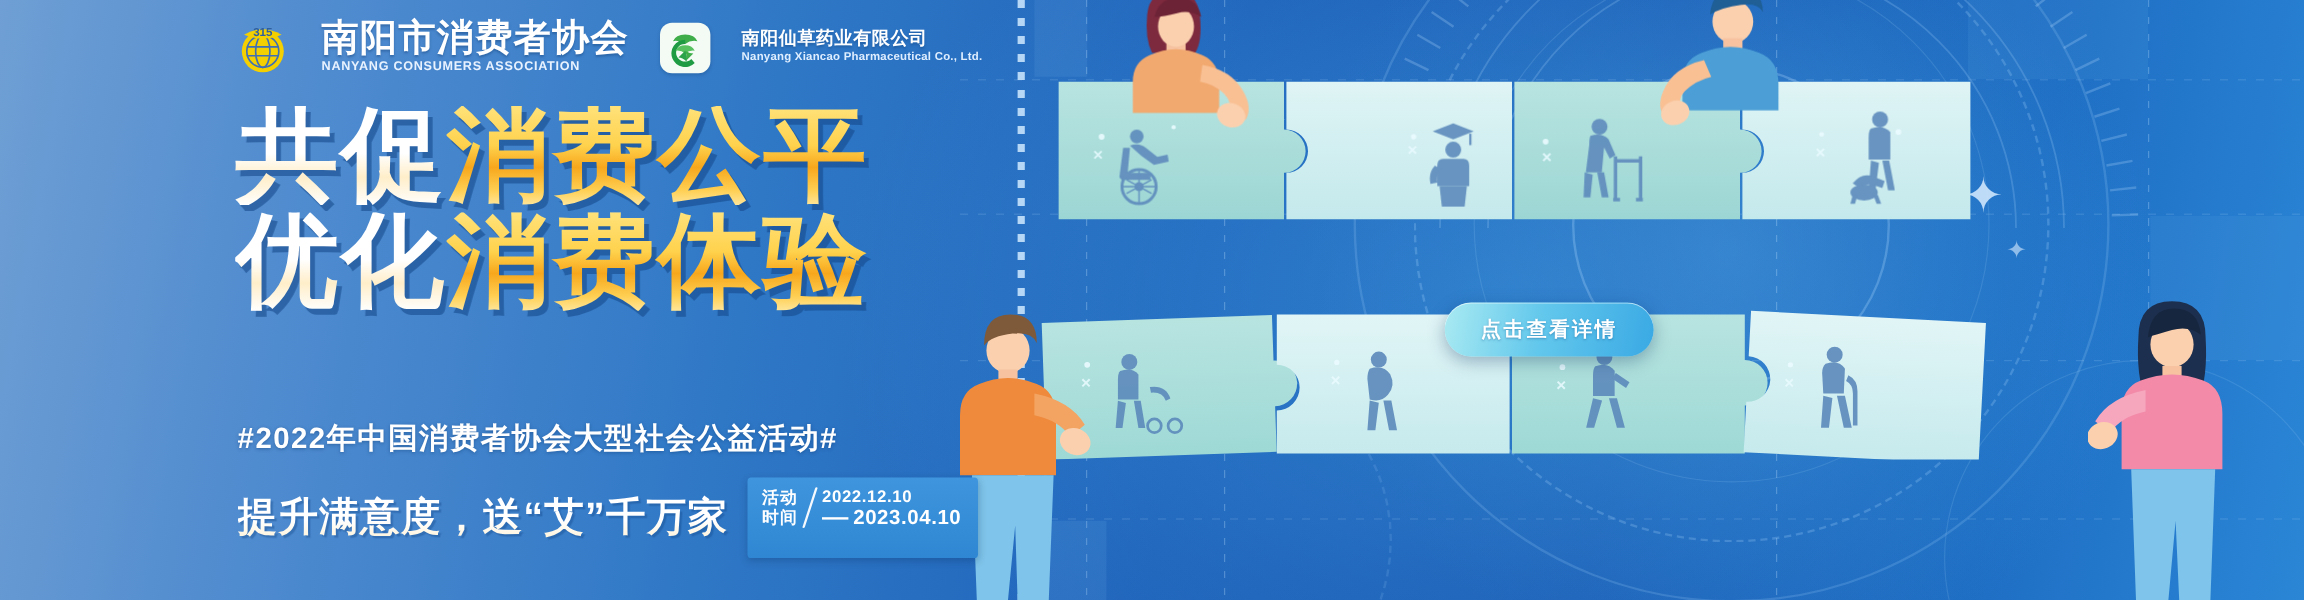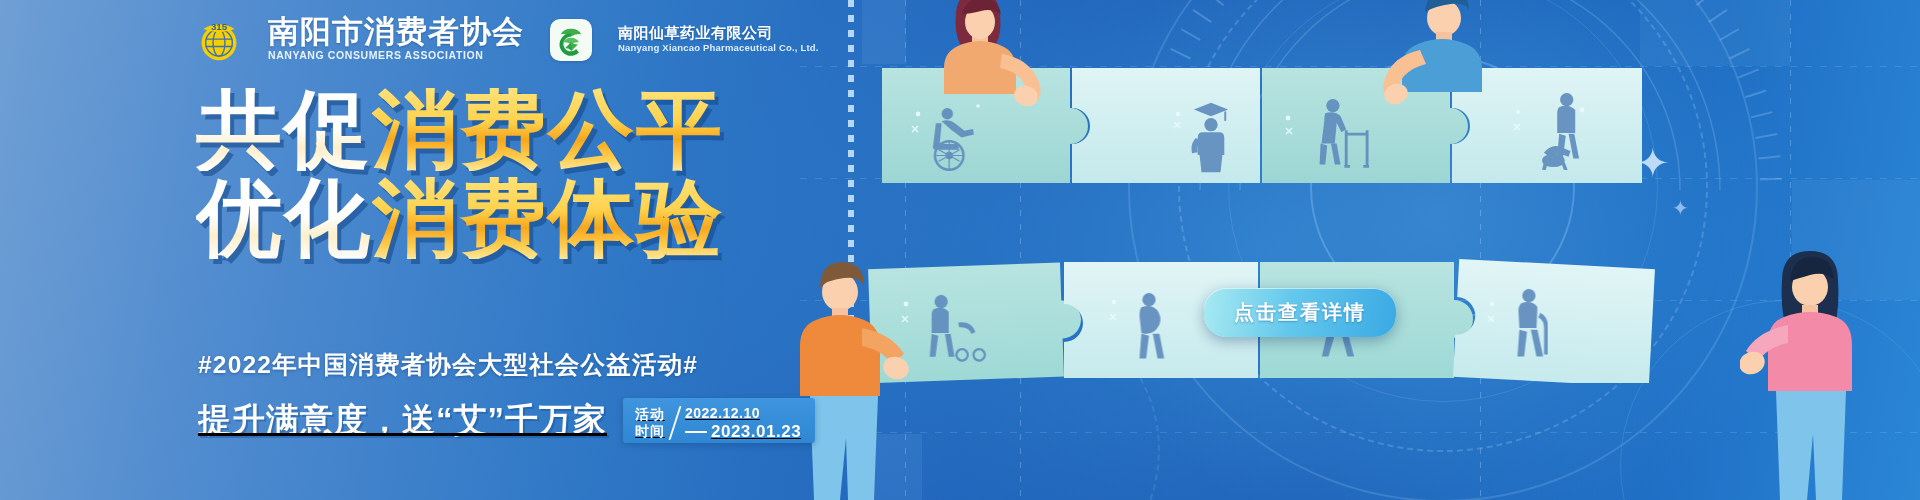--- a/index.html
+++ b/index.html
@@ -88,49 +88,48 @@
 
   
   .hashtag {
     position:absolute; left:198px; top:348px;
     color:#ffffff; font-size:24.5px; font-weight:bold; letter-spacing:1.2px;
     text-shadow:0 1px 3px rgba(12,55,110,.45);
     white-space:nowrap;
   }
 
   
-  .bottom-row { position:absolute; left:198px; top:398px; display:flex; align-items:center; gap:16px;text-decoration:underline; }
+  .bottom-row { position:absolute; left:198px; top:398px; display:flex; align-items:center; gap:16px; }
   .slogan {
     font-size:33px; font-weight:bold; letter-spacing:1px; white-space:nowrap;
     background:linear-gradient(180deg,#ffffff 0%,#ffffff 55%,#fff0cf 100%);
     -webkit-background-clip:text; background-clip:text; -webkit-text-fill-color:transparent;
     filter:drop-shadow(2px 2px 0 rgba(18,70,135,.35));
   }
   .date-badge {
     display:flex; align-items:center; gap:9px;
     background:linear-gradient(180deg,#3f96de 0%,#2f86d2 100%);
-    padding:7px 14px 1px 12px; border-radius:3px;
+    padding:7px 14px 23px 12px; border-radius:3px;
     box-shadow:0 2px 6px rgba(10,45,95,.28);
   }
   .db-label { color:#ffffff; font-size:14px; font-weight:bold; line-height:1.22; letter-spacing:1px; }
   .db-slash { width:2px; height:34px; background:#ffffff; transform:skewX(-18deg); opacity:.95; border-radius:2px; }
   .db-dates { display:flex; flex-direction:column; gap:1px; }
   .db-d1 { color:#ffffff; font-size:14px; font-weight:bold; letter-spacing:.5px; line-height:1.15; }
   .db-d2 { color:#ffffff; font-size:17px; font-weight:bold; letter-spacing:.5px; line-height:1.15; display:flex; align-items:center; gap:4px; }
   .db-dash { display:inline-block; width:22px; height:2px; background:#ffffff; }
 
   
   .cta {
     position:absolute; left:1204px; top:252px;
     padding:11px 30px; border-radius:22px; cursor:pointer;
     background:linear-gradient(100deg,#a9eaf2 0%,#63c8ec 45%,#3aa9e4 100%);
     box-shadow:0 4px 14px rgba(8,45,95,.35), inset 0 1px 0 rgba(255,255,255,.6);
-    color:#ffffff; font-size:20px; font-weight:bold; letter-spacing:2px; white-space:nowrap;
+    color:#ffffff; font-size:17px; font-weight:bold; letter-spacing:2px; white-space:nowrap;
     text-shadow:0 1px 2px rgba(20,80,140,.45);
-    margin-top:36px;
   }
 
   
   .puzzle-wrap { position:absolute; left:800px; top:0; width:1120px; height:500px; }
   .pz { position:absolute; }
   .ill { position:absolute; }
 </style>
 </head>
 <body>
 
@@ -468,19 +467,19 @@
     <div class="date-badge">
       <div class="db-label">
         <div>活动</div>
         <div>时间</div>
       </div>
       <div class="db-slash"></div>
       <div class="db-dates">
         <div class="db-d1">2022.12.10</div>
         <div class="db-d2">
           <span class="db-dash"></span>
-          <span>2023.01.23</span>
+          <span>2023.04.10</span>
         </div>
       </div>
     </div>
   </div>
 
 </div>
 
 </body></html>

